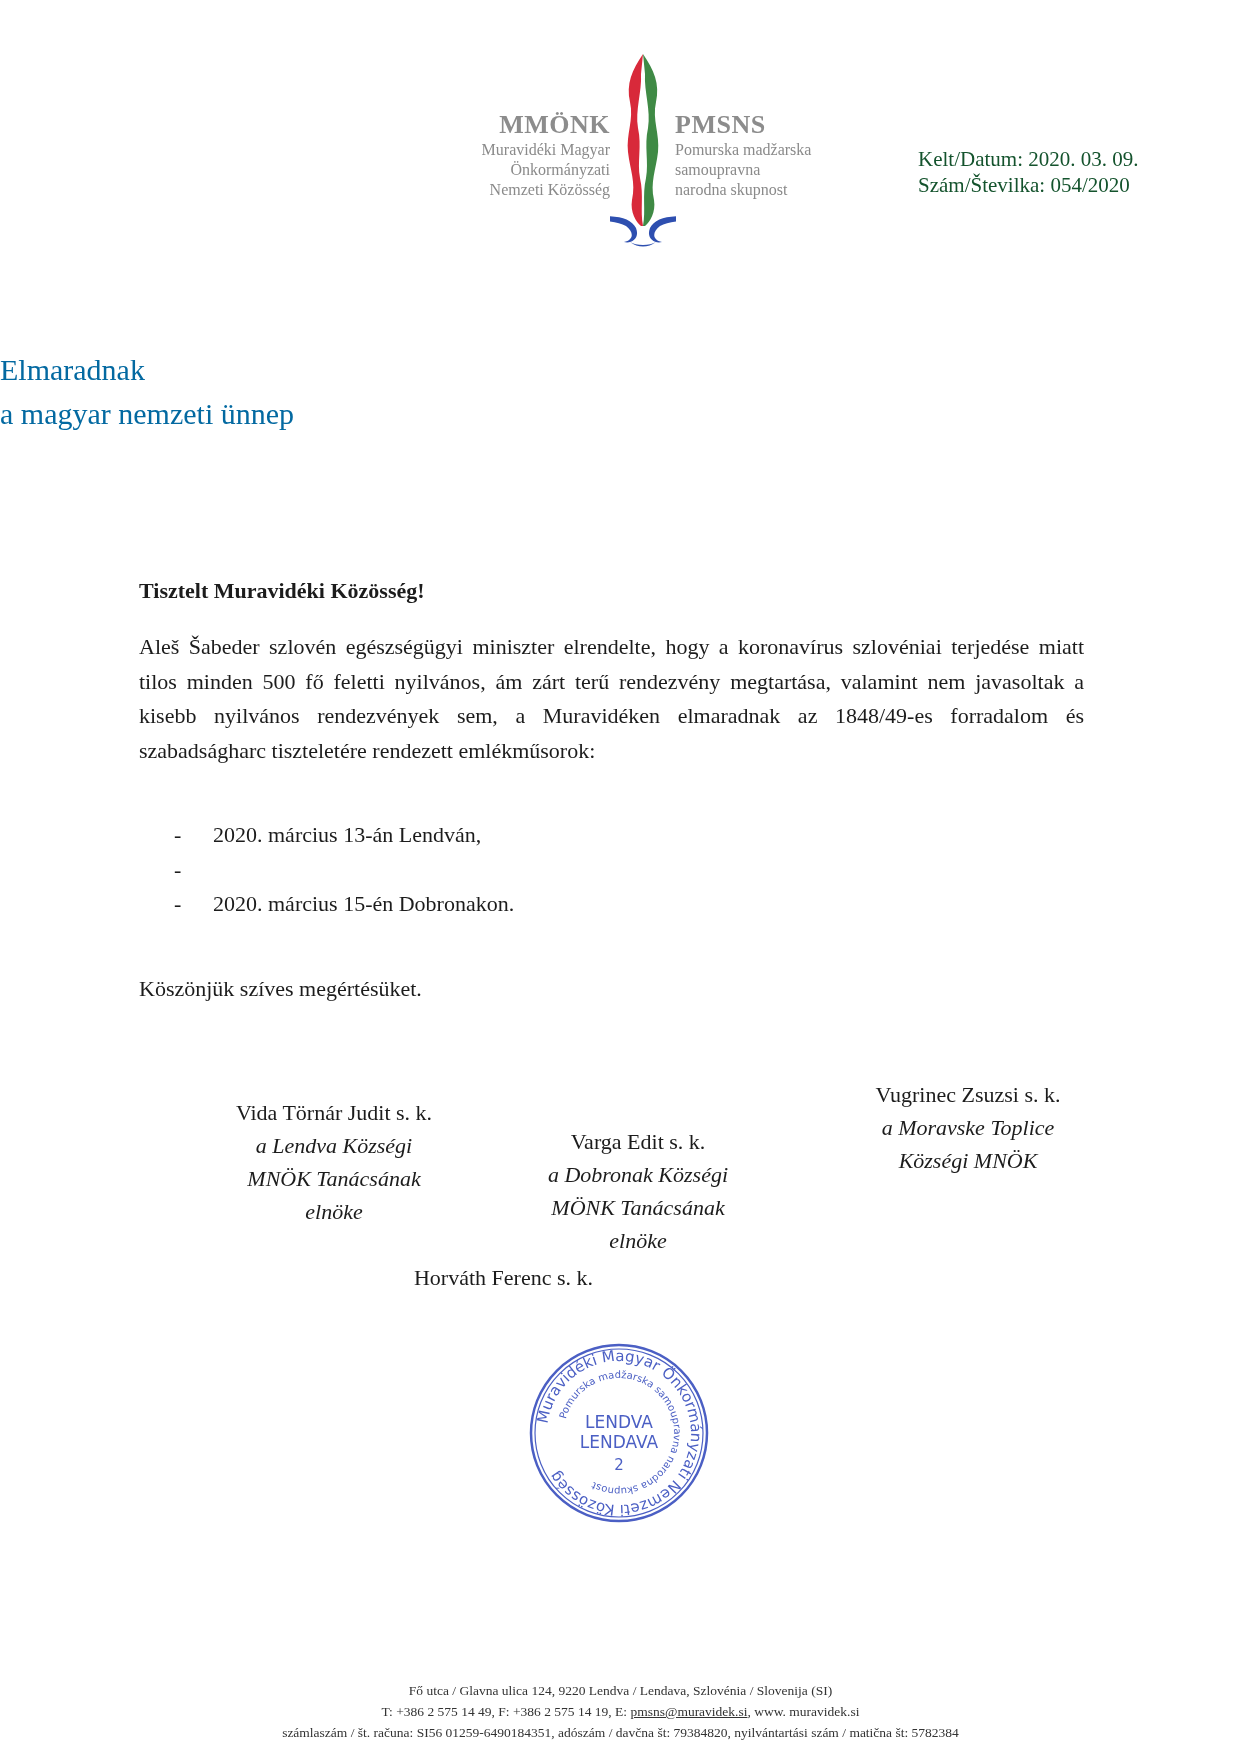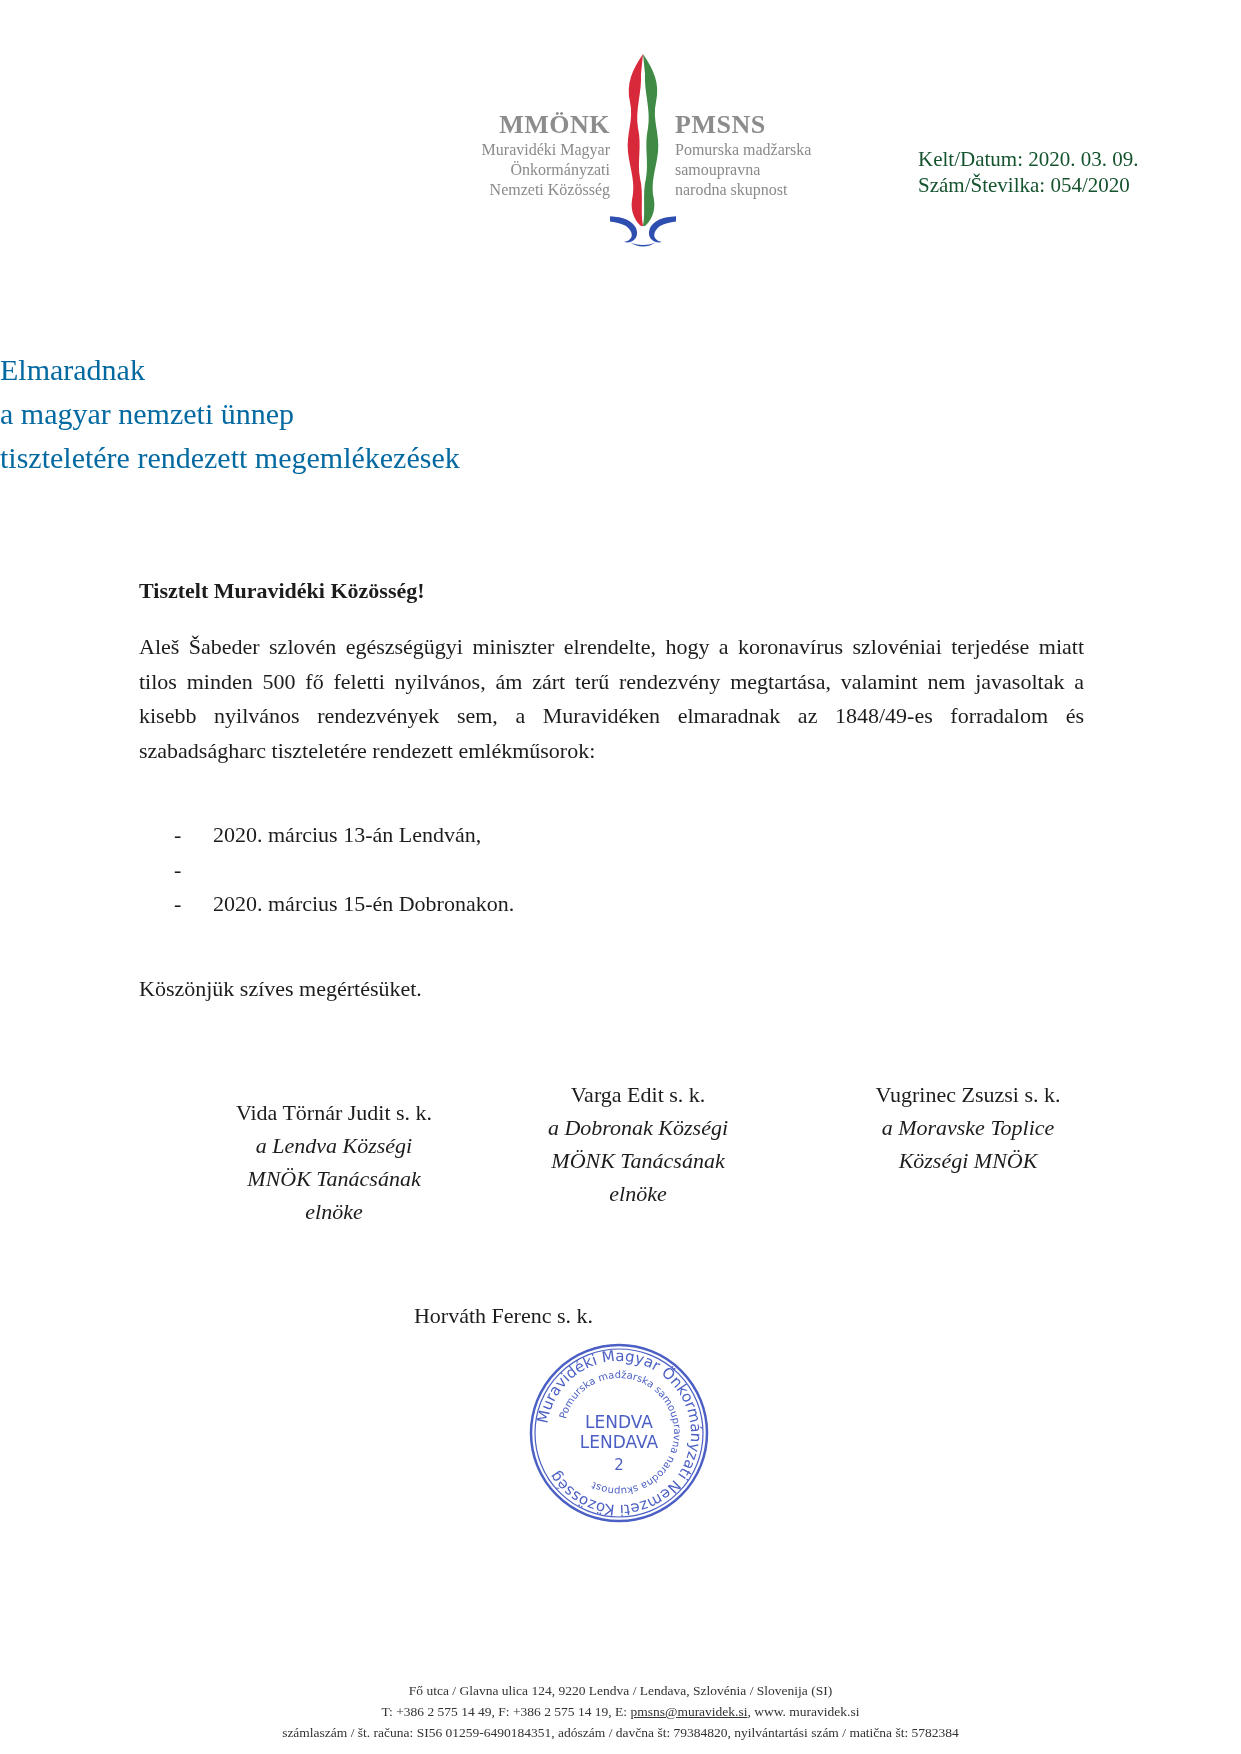--- a/index.html
+++ b/index.html
@@ -15,23 +15,23 @@
   .title { left:0; width:1241px; top:348px; text-align:left; font-size:30px; line-height:44px; color:#0369a1; }
   .salutation { left:139px; top:578px; font-size:22px; font-weight:bold; }
   .body-p { left:139px; top:630px; width:945px; font-size:22px; line-height:34.5px; text-align:justify; }
   .list { left:139px; top:818px; font-size:22px; line-height:34.5px; }
   .list-item { display:flex; }
   .list-dash { width:74px; padding-left:35px; box-sizing:border-box; }
   .thanks { left:139px; top:976px; font-size:22px; }
   .sig { top:1078px; width:340px; text-align:center; font-size:22px; line-height:33px; }
   .sig .role { font-style:italic; }
   .sig1 { left:164px;margin-top:18px; }
-  .sig2 { left:468px; }
+  .sig2 { left:468px;margin-top:47px; }
   .sig3 { left:798px; }
-  .sig-main { left:0; width:1007px; top:1298px; text-align:center; font-size:22px; line-height:36px; }
+  .sig-main { left:0; width:1007px; top:1260px; text-align:center; font-size:22px; line-height:36px; }
   .sig-main .role { font-style:italic; }
   .stamp { left:528px; top:1342px; width:182px; height:182px; }
   .footer { left:0; width:1241px; top:1680px; text-align:center; font-size:13.5px; line-height:21px; color:#333; }
   .footer a { color:#333; text-decoration:underline; }
 </style>
 </head>
 <body>
 
 <div class="abs logo-left">
   <div class="logo-abbr">MMÖNK</div>
@@ -56,21 +56,20 @@
 </div>
 
 <div class="abs dateblock">
   <div>Kelt/Datum: 2020. 03. 09.</div>
   <div>Szám/Številka: 054/2020</div>
 </div>
 
 <div class="abs title">
   <div>Elmaradnak</div>
   <div>a magyar nemzeti ünnep</div>
-  <div>tiszteletére rendezett megemlékezések</div>
 </div>
 
 <div class="abs salutation">Tisztelt Muravidéki Közösség!</div>
 <div class="abs body-p">Aleš Šabeder szlovén egészségügyi miniszter elrendelte, hogy a koronavírus szlovéniai terjedése miatt tilos minden 500 fő feletti nyilvános, ám zárt terű rendezvény megtartása, valamint nem javasoltak a kisebb nyilvános rendezvények sem, a Muravidéken elmaradnak az 1848/49-es forradalom és szabadságharc tiszteletére rendezett emlékműsorok:</div>
 
 <div class="abs list">
   <div class="list-item">
     <span class="list-dash">-</span>
     <span>2020. március 13-án Lendván,</span>
   </div>

